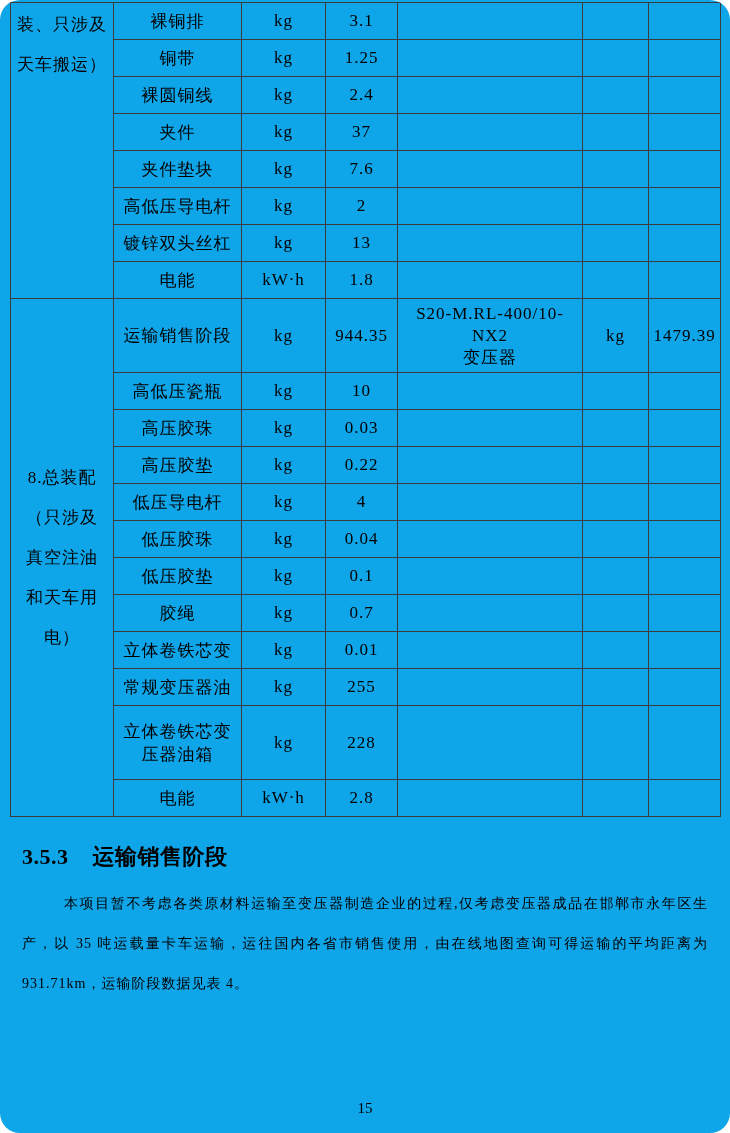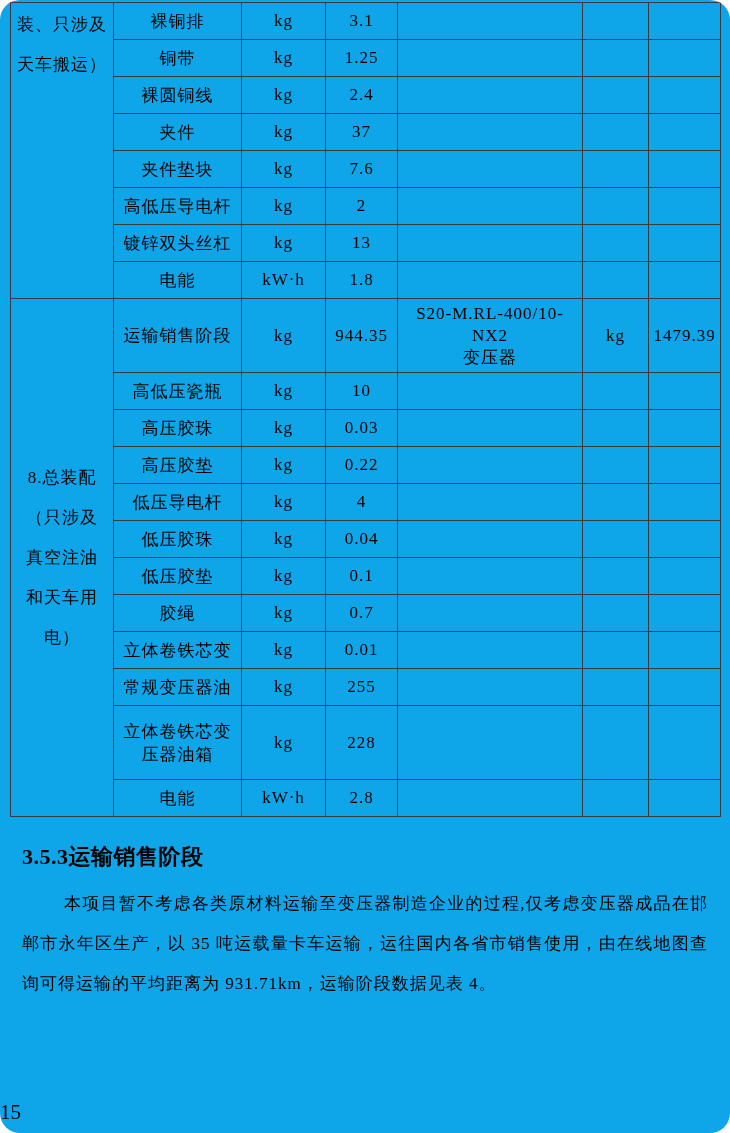--- a/index.html
+++ b/index.html
@@ -52,41 +52,42 @@
   }
   
   .section-heading {
     position: absolute;
     left: 22px;
     top: 842px;
     font-size: 22px;
     font-weight: bold;
     letter-spacing: 0.5px;
   }
-  .section-heading .h-num { margin-right: 0; text-align: right; }
+  .section-heading .h-num { margin-right: 24px; text-align: right; }
   
   .body-paragraph {
     position: absolute;
     left: 22px;
     top: 884px;
     width: 686px;
-    font-size: 17px;
+    font-size: 14px;
     line-height: 40px;
     letter-spacing: 1px;
     text-align: justify;
     text-indent: 42px;
     margin: 0;
   }
   
   .page-number {
     position: absolute;
     left: 0;
     top: 1100px;
     width: 100%;
-    font-size: 21px;
+    text-align: center;
+    font-size: 15px;
   }
 </style>
 </head>
 <body>
 
 <div id="page">
 
   <table class="data-table">
     <colgroup>
       <col style="width:103px">

